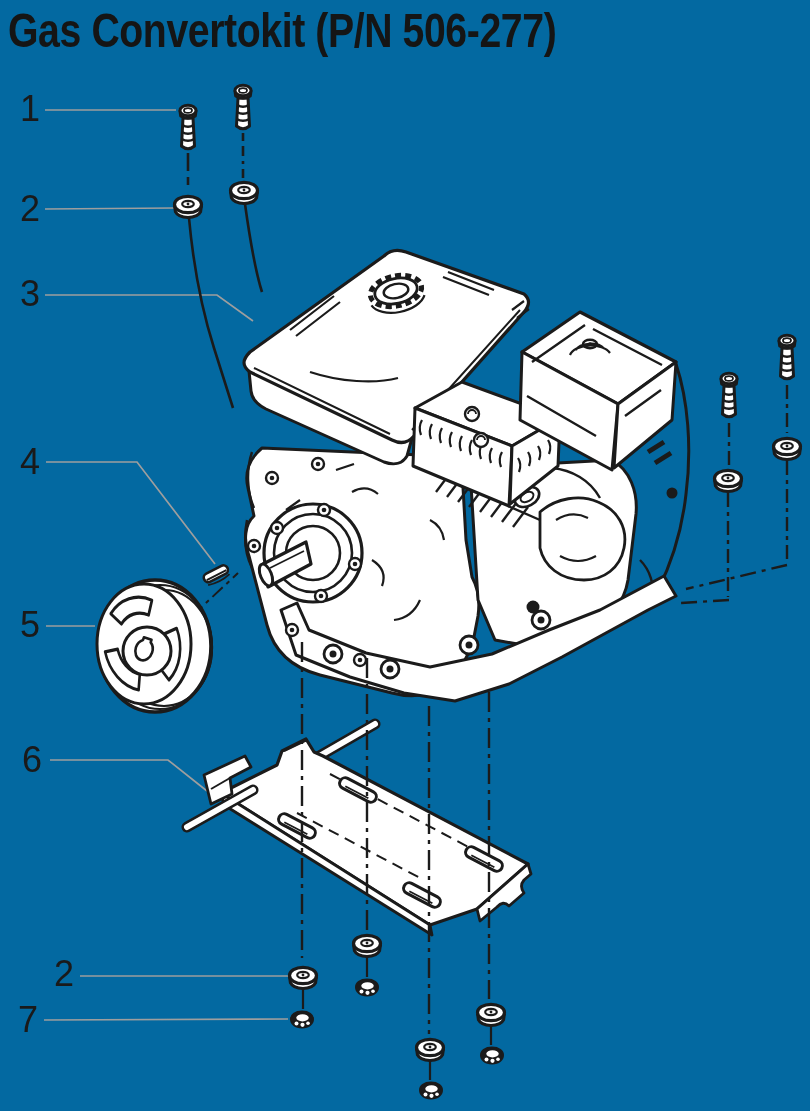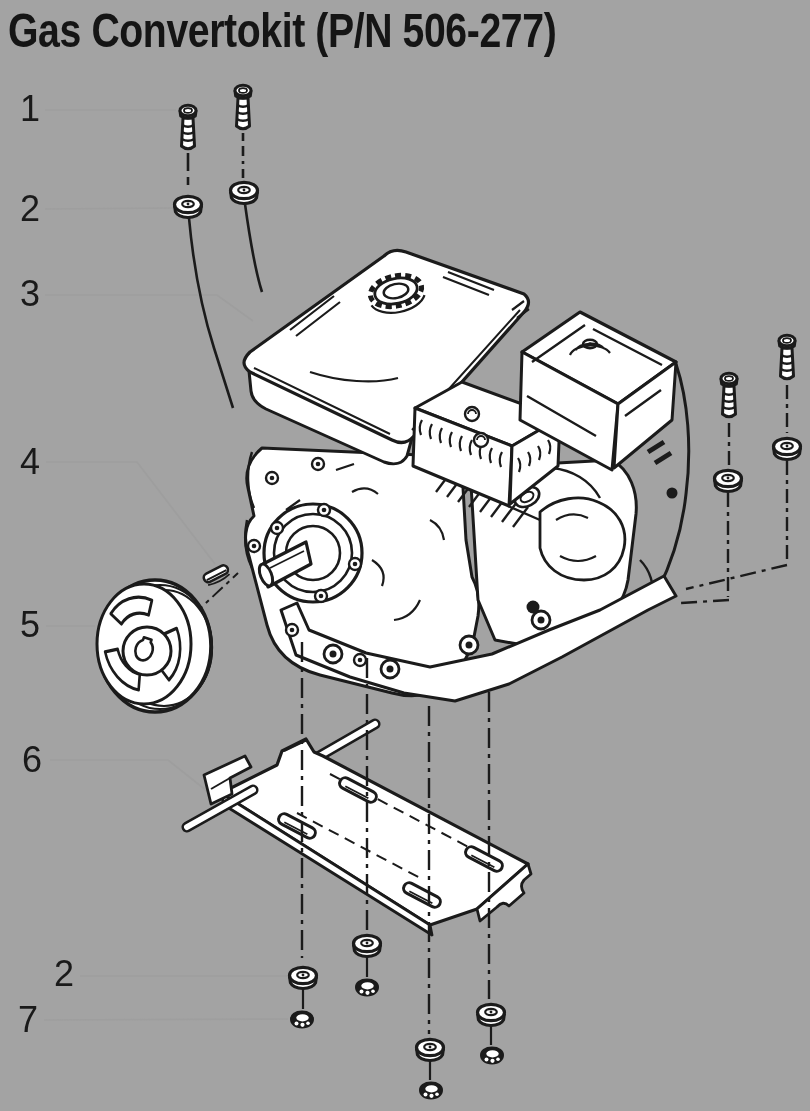--- a/index.html
+++ b/index.html
@@ -1,16 +1,16 @@
 <!DOCTYPE html>
 <html><head>
 <meta charset="utf-8">
 <style>
   html,body{margin:0;padding:0;background:#fff;}
-  .page{position:relative;width:810px;height:1111px;background:#a3a3a3;overflow:hidden;
+  .page{position:relative;width:810px;height:1111px;background:#0369a1;overflow:hidden;
         font-family:"Liberation Sans",sans-serif;text-decoration:underline;}
   .title{position:absolute;top:2px;left:8px;margin:0;font-size:49px;font-weight:700;
          color:#151515;letter-spacing:-0.5px;transform:scaleX(0.8);transform-origin:left top;
          white-space:nowrap;}
   svg{position:absolute;left:0;top:0;}
   .ink{stroke:#1b1b1b;fill:none;stroke-linejoin:round;}
   .fw{fill:#ffffff;}
   .lead{stroke:#9e9e9e;stroke-width:1.7;fill:none;}
   .num{font-family:"Liberation Sans",sans-serif;font-size:36px;fill:#1a1a1a;text-anchor:middle;}
 </style>

